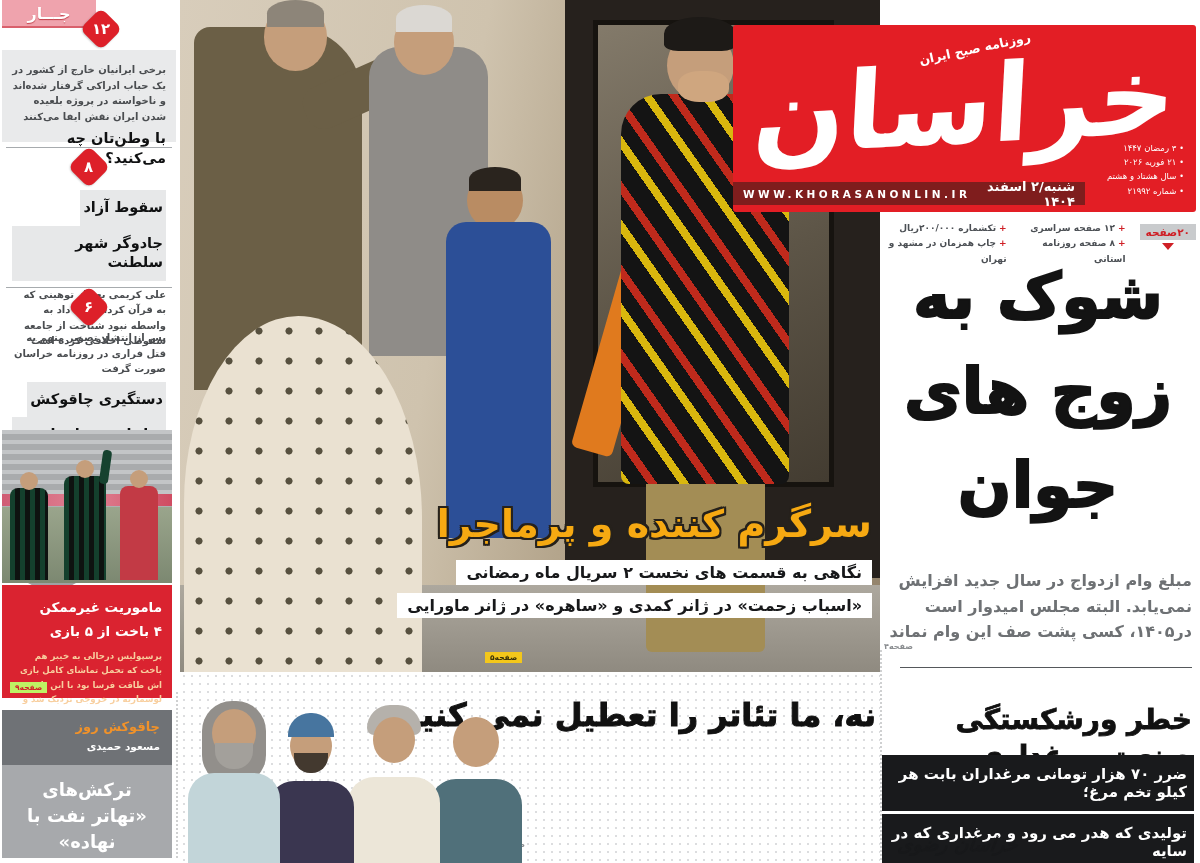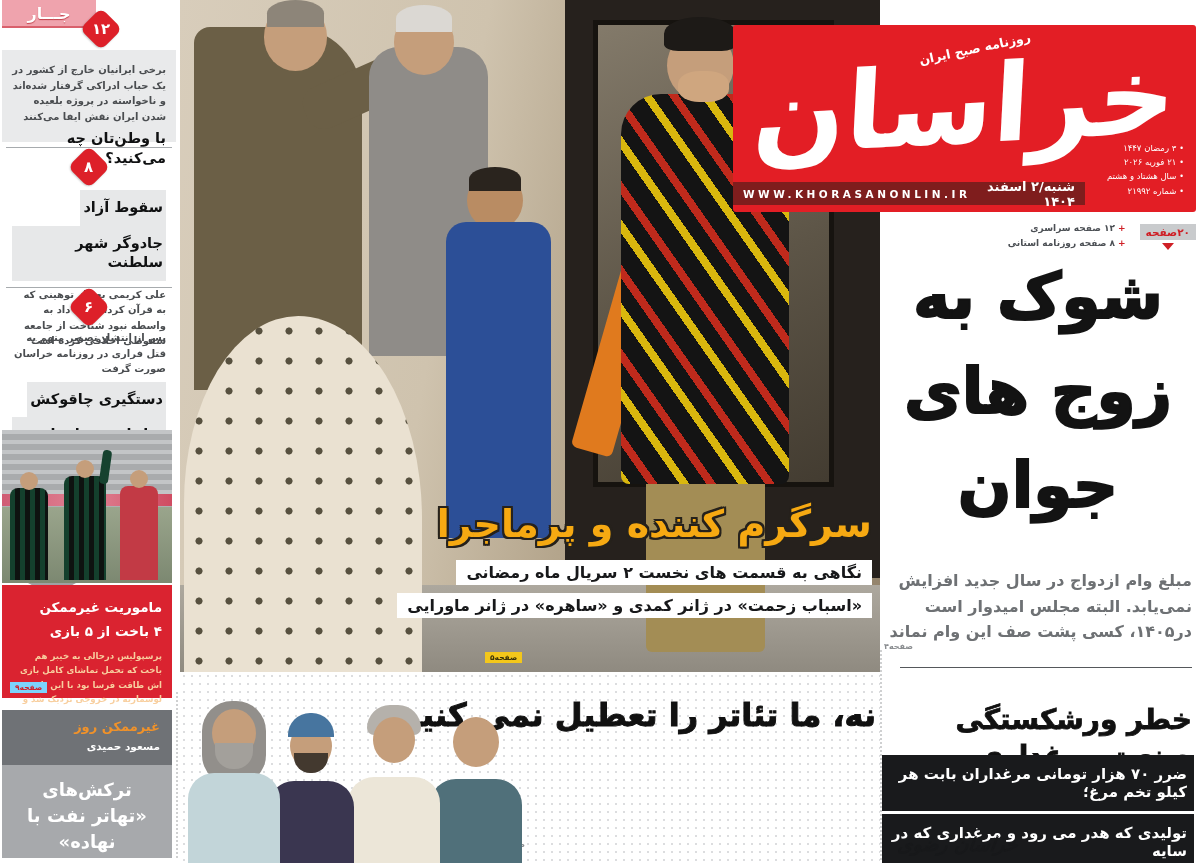--- a/index.html
+++ b/index.html
@@ -40,21 +40,21 @@
   .fbp2 .arm{position:absolute;right:-4px;top:-26px;width:9px;height:34px;background:#16422f;
     border-radius:4px;transform:rotate(8deg);}
   .fbp3{left:118px;top:56px;width:38px;height:94px;background:#c23a45;}
   .red-notch{top:583px;left:28px;width:0;height:0;border-left:24px solid transparent;
     border-right:24px solid transparent;border-top:13px solid #9fa1a3;}
   .sports-box{left:2px;top:585px;width:170px;height:113px;background:#da2330;box-sizing:border-box;
     padding:10px 10px 8px;text-align:right;}
   .sports-title{color:#fff;font-size:13.5px;font-weight:bold;line-height:1.8;margin:0;}
   .sports-body{color:#f8cf9f;font-size:8.6px;font-weight:bold;line-height:1.7;margin:5px 0 0;}
   .chip{font-size:7.5px;font-weight:bold;padding:1px 5px;display:inline-block;}
-  .chip-white{background:#7dd3fc;color:#d22029;position:absolute;left:8px;bottom:5px;}
+  .chip-white{background:#bef264;color:#d22029;position:absolute;left:8px;bottom:5px;}
   .note-box{left:2px;top:710px;width:170px;height:55px;background:#6f7276;box-sizing:border-box;
     padding:9px 12px;text-align:right;}
   .note-kicker{color:#f0922a;font-size:13px;font-weight:bold;margin:0;}
   .note-author{color:#fff;font-size:10.5px;font-weight:bold;margin:6px 0 0;}
   .gray-box{left:2px;top:765px;width:170px;height:93px;background:#a7a9ac;box-sizing:border-box;
     padding:12px 10px 8px;text-align:center;}
   .gray-title{color:#fff;font-size:18px;font-weight:bold;line-height:1.45;margin:0;}
 
   
   .main-photo{left:180px;top:0;width:700px;height:672px;overflow:hidden;background:#000000;}
@@ -234,21 +234,21 @@
     <div class="abs sports-box rtl">
       <p class="sports-title">
         <span>ماموریت غیرممکن</span><br>
         <span>۴ باخت از ۵ بازی</span>
       </p>
       <p class="sports-body">پرسپولیس درحالی به خیبر هم باخت که تحمل تماشای کامل بازی اش طاقت فرسا بود با این باخت لوسماریه در خروجی نزدیک شد و قهرمانی هم خیلی زود پرکشید</p>
       <span class="chip chip-white">صفحه۹</span>
     </div>
 
     <div class="abs note-box rtl">
-      <p class="note-kicker">غیرممکن روز</p>
+      <p class="note-kicker">چاقوکش روز</p>
       <p class="note-author">مسعود حمیدی</p>
     </div>
     <div class="abs gray-box rtl">
       <p class="gray-title">
         <span>ترکش‌های</span><br>
         <span>«تهاتر نفت با نهاده»</span>
       </p>
 
     </div>
   </aside>
@@ -300,20 +300,24 @@
 
   <div class="abs edition-row rtl">
     <div>
       <span class="pages-badge">۲۰صفحه</span>
       <div class="tri-down"></div>
     </div>
     <div class="ed-col">
       <div>۱۲ صفحه سراسری</div>
       <div>۸ صفحه روزنامه استانی</div>
     </div>
+    <div class="ed-col">
+      <div>تکشماره ۲۰۰/۰۰۰ریال</div>
+      <div>چاپ همزمان در مشهد و تهران</div>
+    </div>
   </div>
 
   <div class="abs headline rtl">
     <div>شوک به</div>
     <div>زوج های</div>
     <div>جوان</div>
   </div>
   <p class="abs lede rtl">مبلغ وام ازدواج در سال جدید افزایش نمی‌یابد. البته مجلس امیدوار است در۱۴۰۵، کسی پشت صف این وام نماند</p>
   <span class="abs pg-gray lead-pg">صفحه۴</span>
   <div class="abs col-div"></div>

